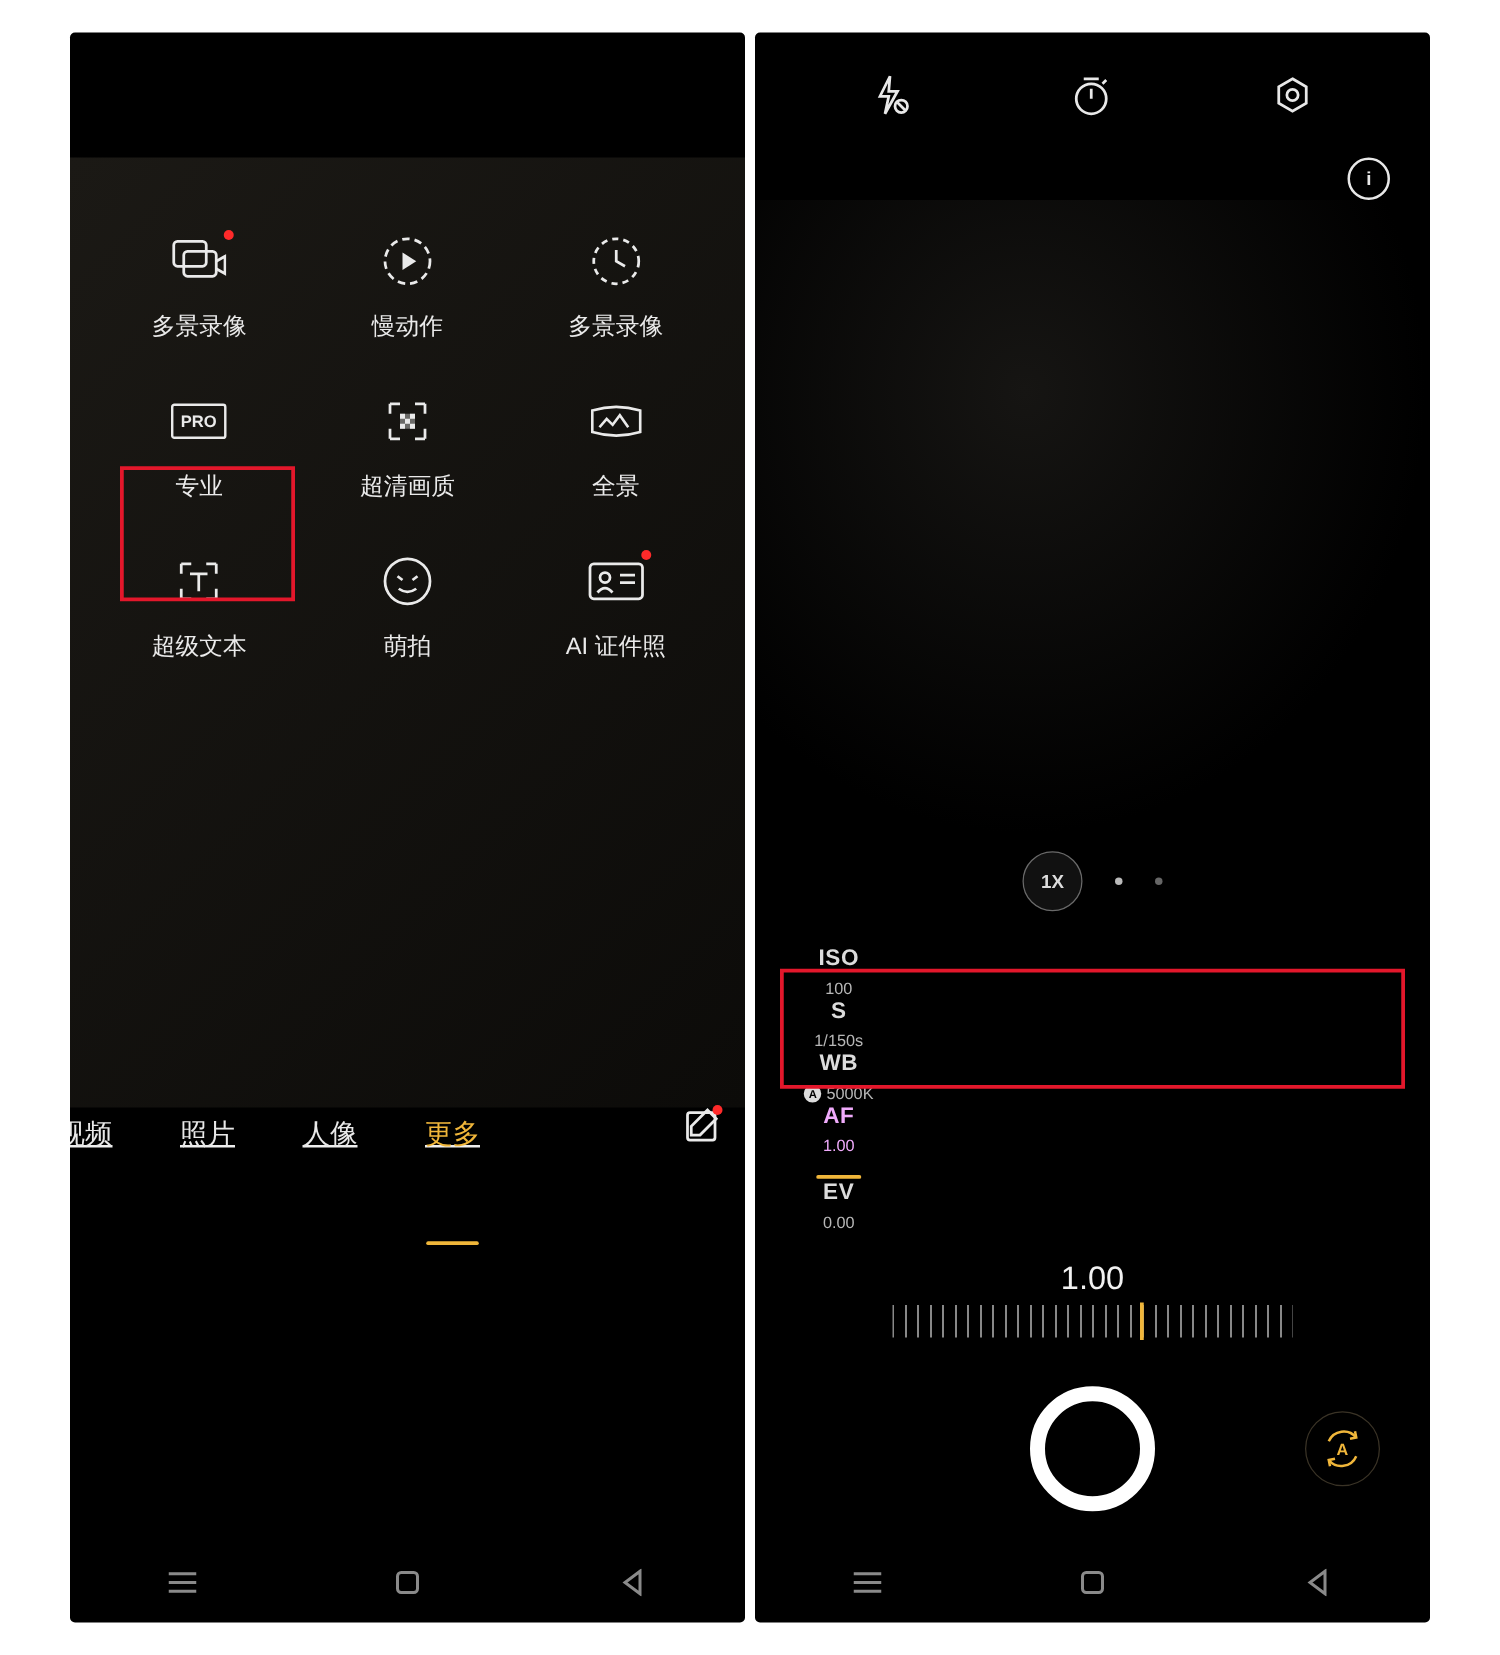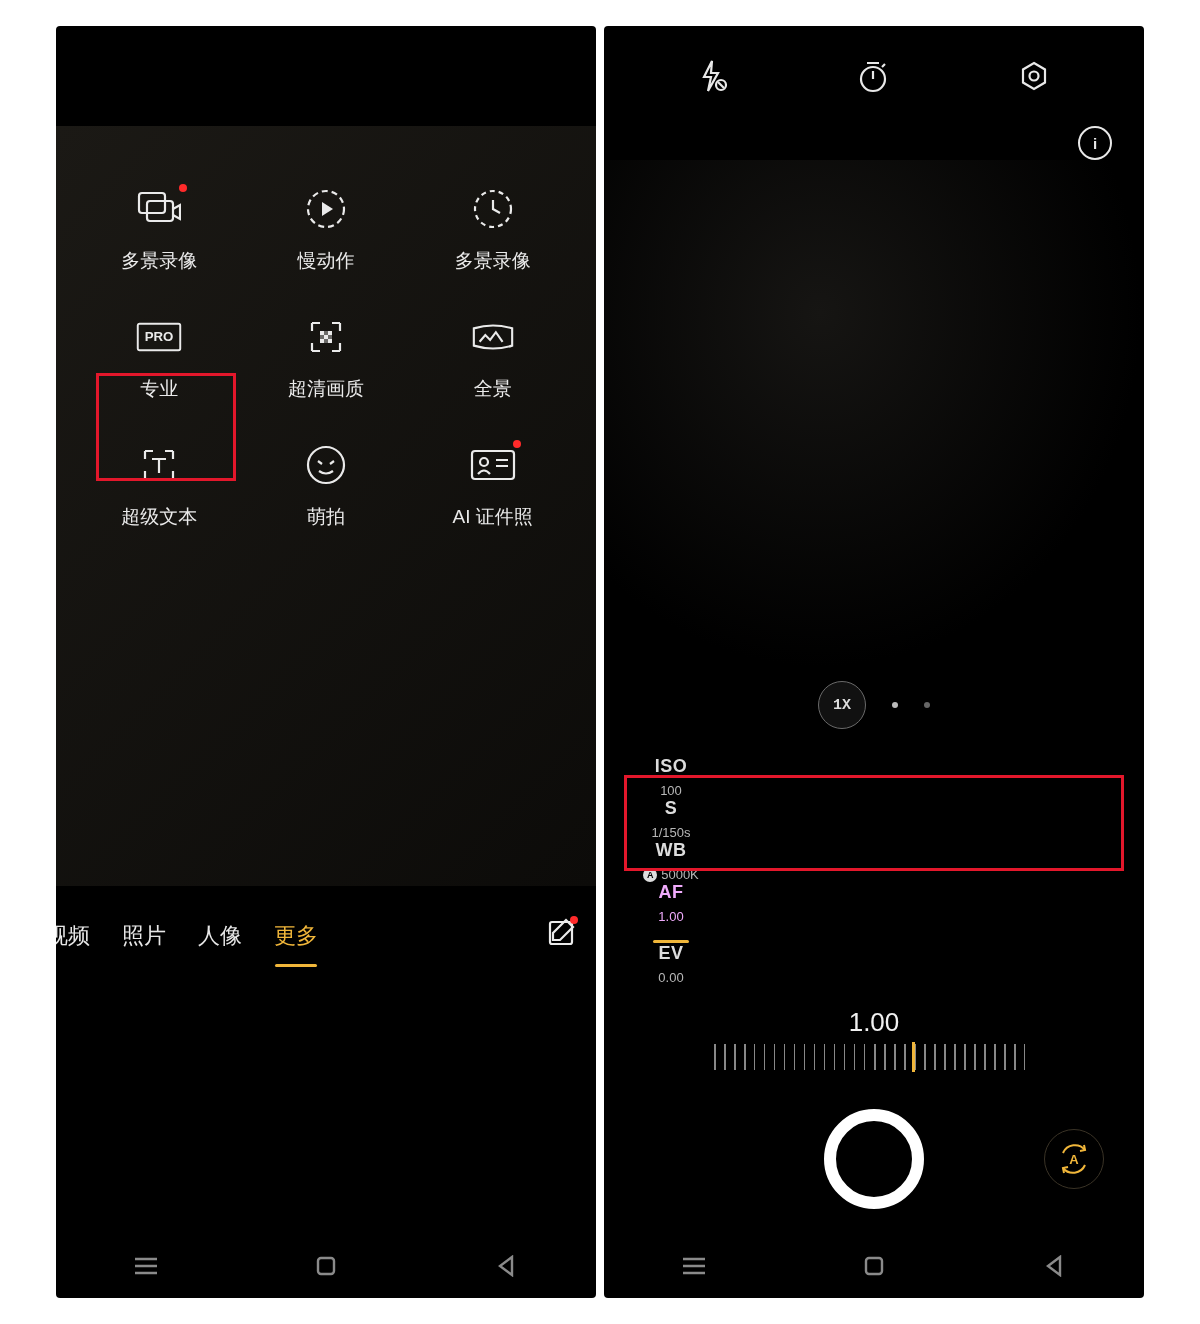--- a/index.html
+++ b/index.html
@@ -69,27 +69,27 @@
   .highlight-box {
     position: absolute;
     border: 3px solid #e3172b;
     pointer-events: none;
   }
   .left .highlight-box {
     left: 40px; top: 347px; width: 140px; height: 108px;
   }
   .tab-row {
     display: flex;
-    align-items: center;
     height: 100px;
     padding: 0 20px 0 0;
     color: #eee;
     font-size: 22px;
-    gap: 24px;
-    position: relative;
+    gap: 46px;
+    position: relative;
+    text-decoration: underline;
   }
   .tab {
     color: #e8e8e8;
     padding: 6px 4px;
   }
   .tab.cut { margin-left:-14px; }
   .tab.active {
     color: #f0b63a;
     position: relative;
   }
@@ -129,21 +129,20 @@
   }
   .right .spacer { flex:1; background: radial-gradient(ellipse at 40% 30%, #161513 0%, #000 70%); }
   .zoom-row {
     display:flex; align-items:center; justify-content:center; gap:26px;
     height:70px;
   }
   .zoom-chip {
     width:48px;height:48px;border:1.5px solid #6a6a6a;border-radius:50%;
     display:flex;align-items:center;justify-content:center;color:#ddd;font-size:15px;font-weight:600;
     background:#111;
-    font-family:Liberation Mono, monospace;
   }
   .zoom-dot { width:6px;height:6px;border-radius:50%;background:#bbb; }
   .zoom-dot.dim{background:#666;}
   .pro-params {
     display:flex; justify-content:space-between; align-items:flex-start;
     padding: 16px 22px 18px 22px;
     position:relative;
     flex-direction:column;
   }
   .param {

